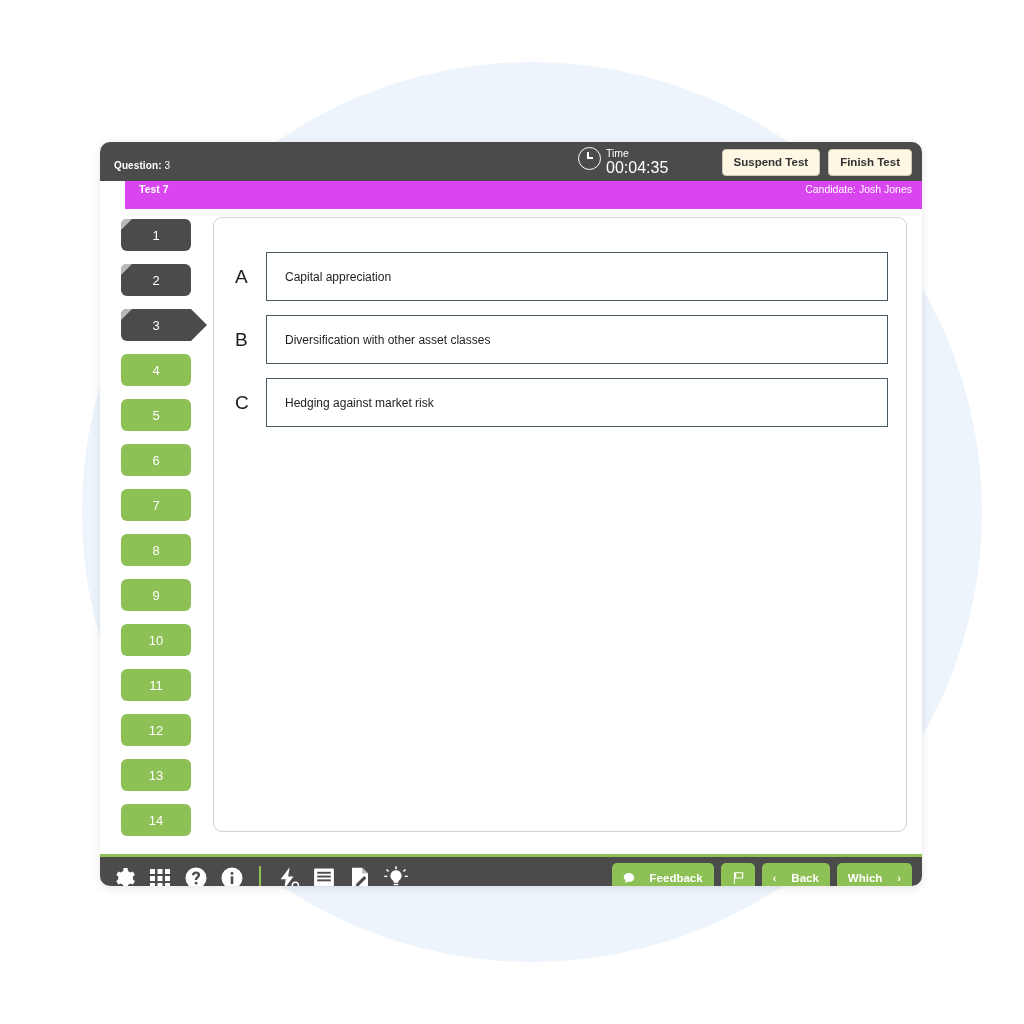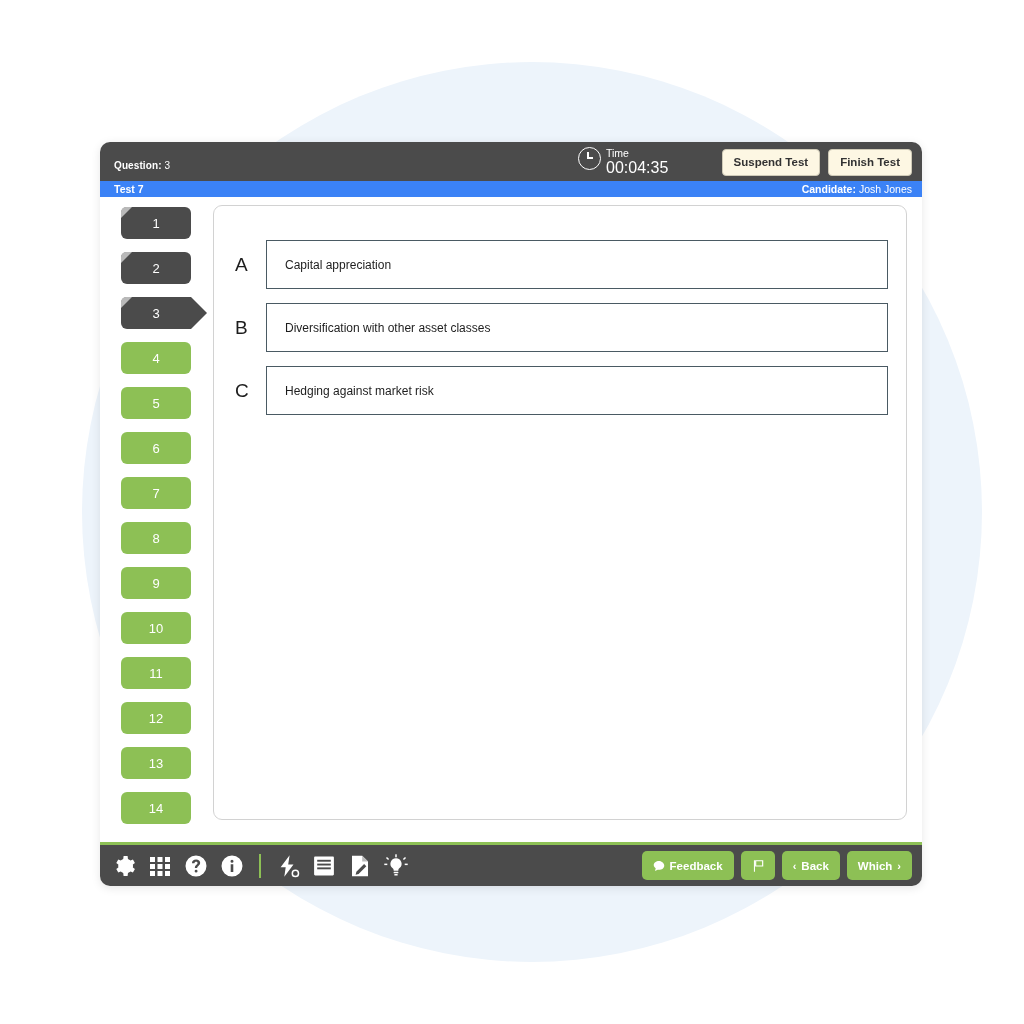--- a/index.html
+++ b/index.html
@@ -114,39 +114,40 @@
     font-weight: bold;
     font-family: Liberation Sans, sans-serif;
     padding: 6px 11px 7px;
     cursor: pointer;
     white-space: nowrap;
   }
 
   
   #subbar {
     position: relative;
-    height: 16px;
-    background: #3b82f6;
+    height: 28px;
+    background: #d946ef;
     color: #ffffff;
+    margin-left: 25px;
   }
   #test-name {
     position: absolute;
     left: 14px;
     top: 2px;
     font-size: 10.5px;
     font-weight: bold;
   }
   #candidate-block {
     position: absolute;
     right: 10px;
     top: 2px;
     font-size: 10.5px;
     white-space: nowrap;
   }
-  #candidate-block .clabel { font-weight: bold; }
+  #candidate-block .clabel { font-weight: normal; }
 
   
   #body-area {
     position: relative;
     height: 645px;
     background: #ffffff;
   }
 
   
   #q-nav {
@@ -310,21 +311,21 @@
     color: #ffffff;
     border: none;
     border-radius: 5px;
     font-size: 11.5px;
     font-weight: bold;
     font-family: "Liberation Sans", sans-serif;
     height: 29px;
     padding: 0 11px;
     display: flex;
     align-items: center;
-    gap: 5px;
+    gap: 15px;
     cursor: pointer;
     white-space: nowrap;
   }
   .green-btn svg { fill: #ffffff; display: block; }
   .green-btn.icon-only { padding: 0 10px; }
   .chev { font-size: 11px; }
 </style>
 </head>
 <body>
 

